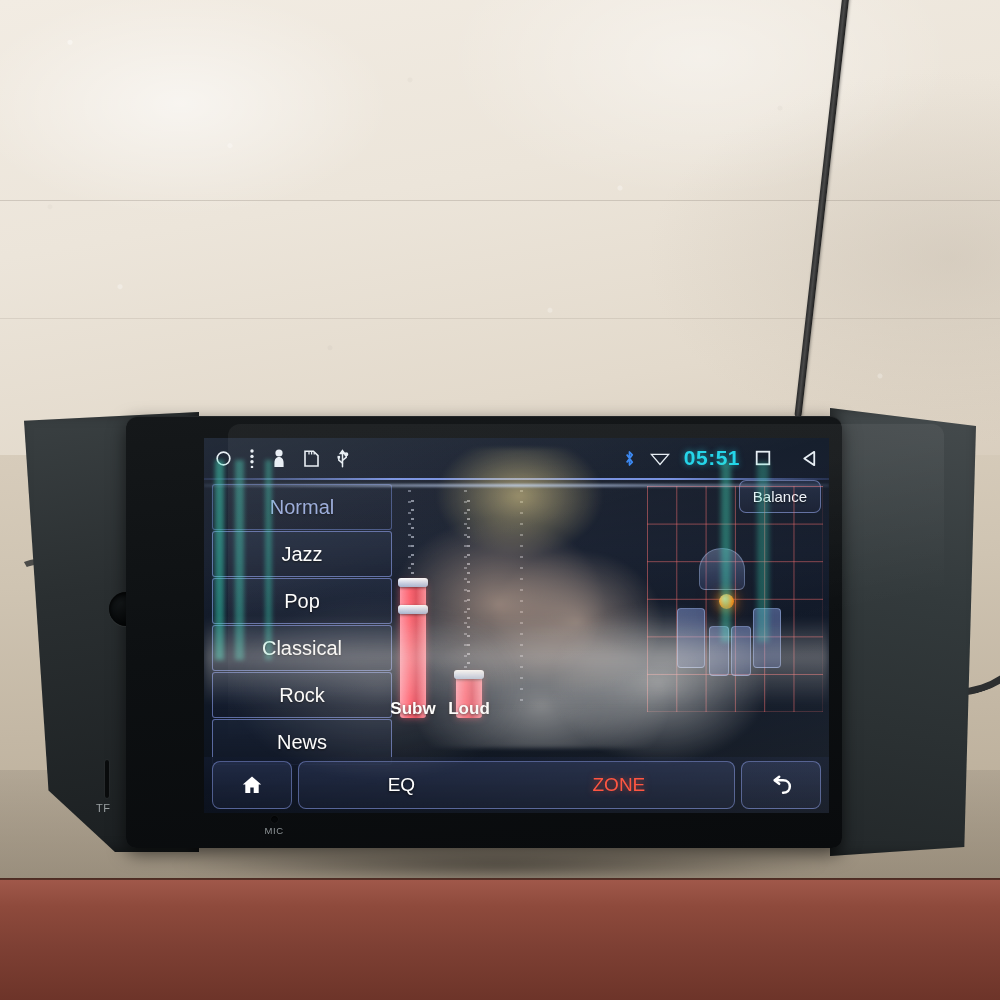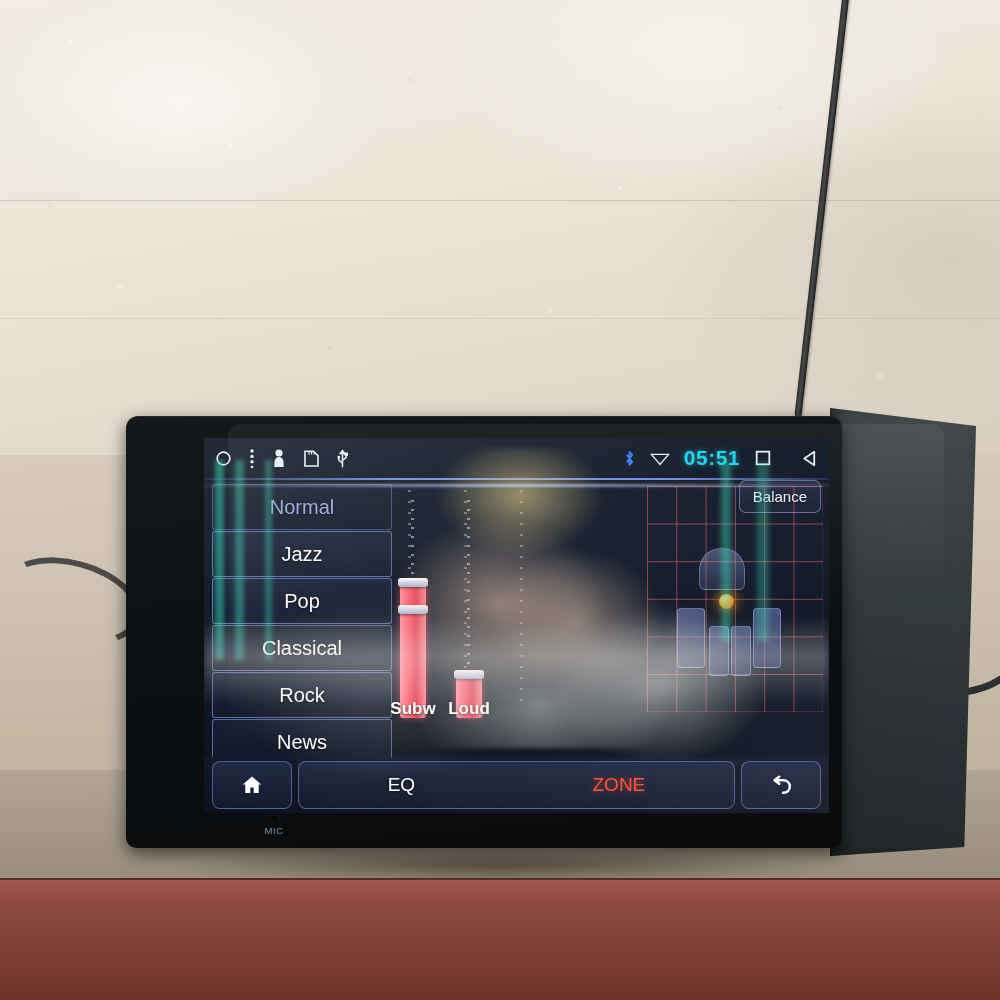--- a/index.html
+++ b/index.html
@@ -231,20 +231,25 @@
   <div class="cable3"></div>
   <div class="unit-shadow"></div>
   <div class="table-edge"></div>
   <div class="table">
     
     
   </div>
 
   <div class="unit">
 
+    <div class="wing wing-l">
+      <div class="hole hole-l"></div>
+      <div class="tf-slot"></div>
+      <div class="tf-label">TF</div>
+    </div>
 
     <div class="wing wing-r">
       
     </div>
 
     <div class="faceplate">
 
       <div class="btncol">
         <div class="hwbtn">
           <svg width="21" height="21" viewBox="0 0 24 24" fill="none" stroke="currentColor" stroke-width="1.8" stroke-linecap="round">

